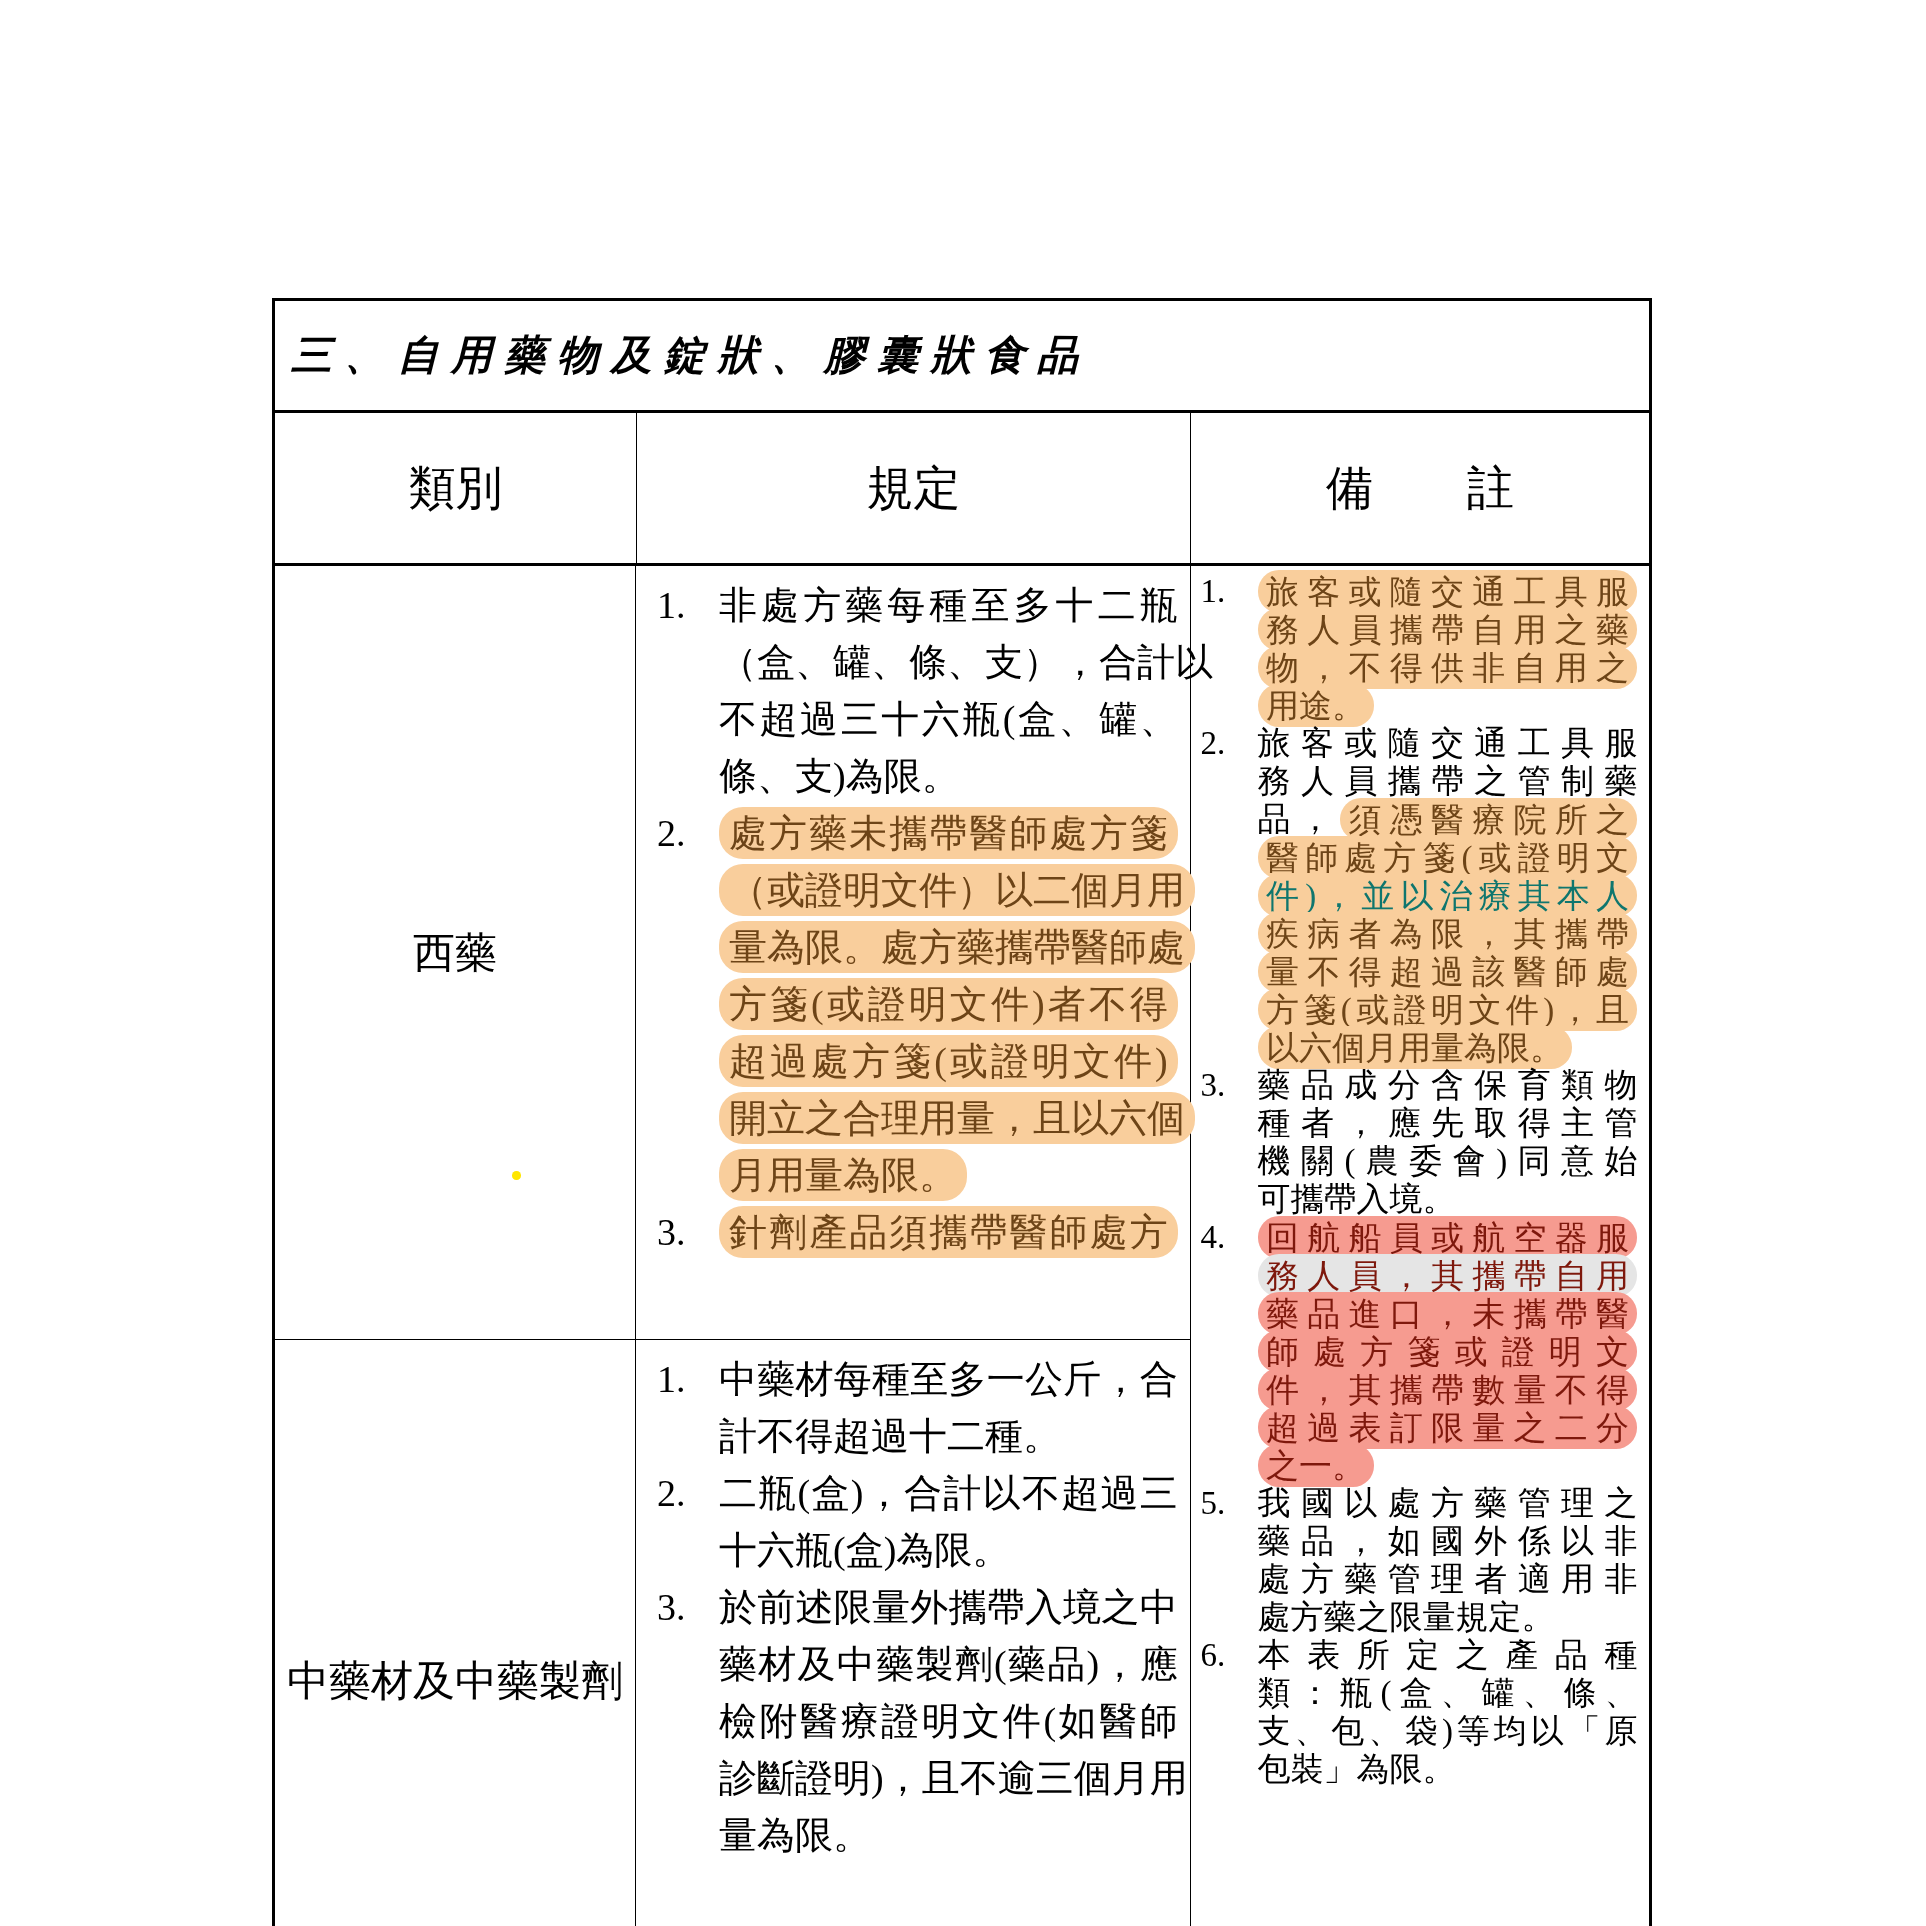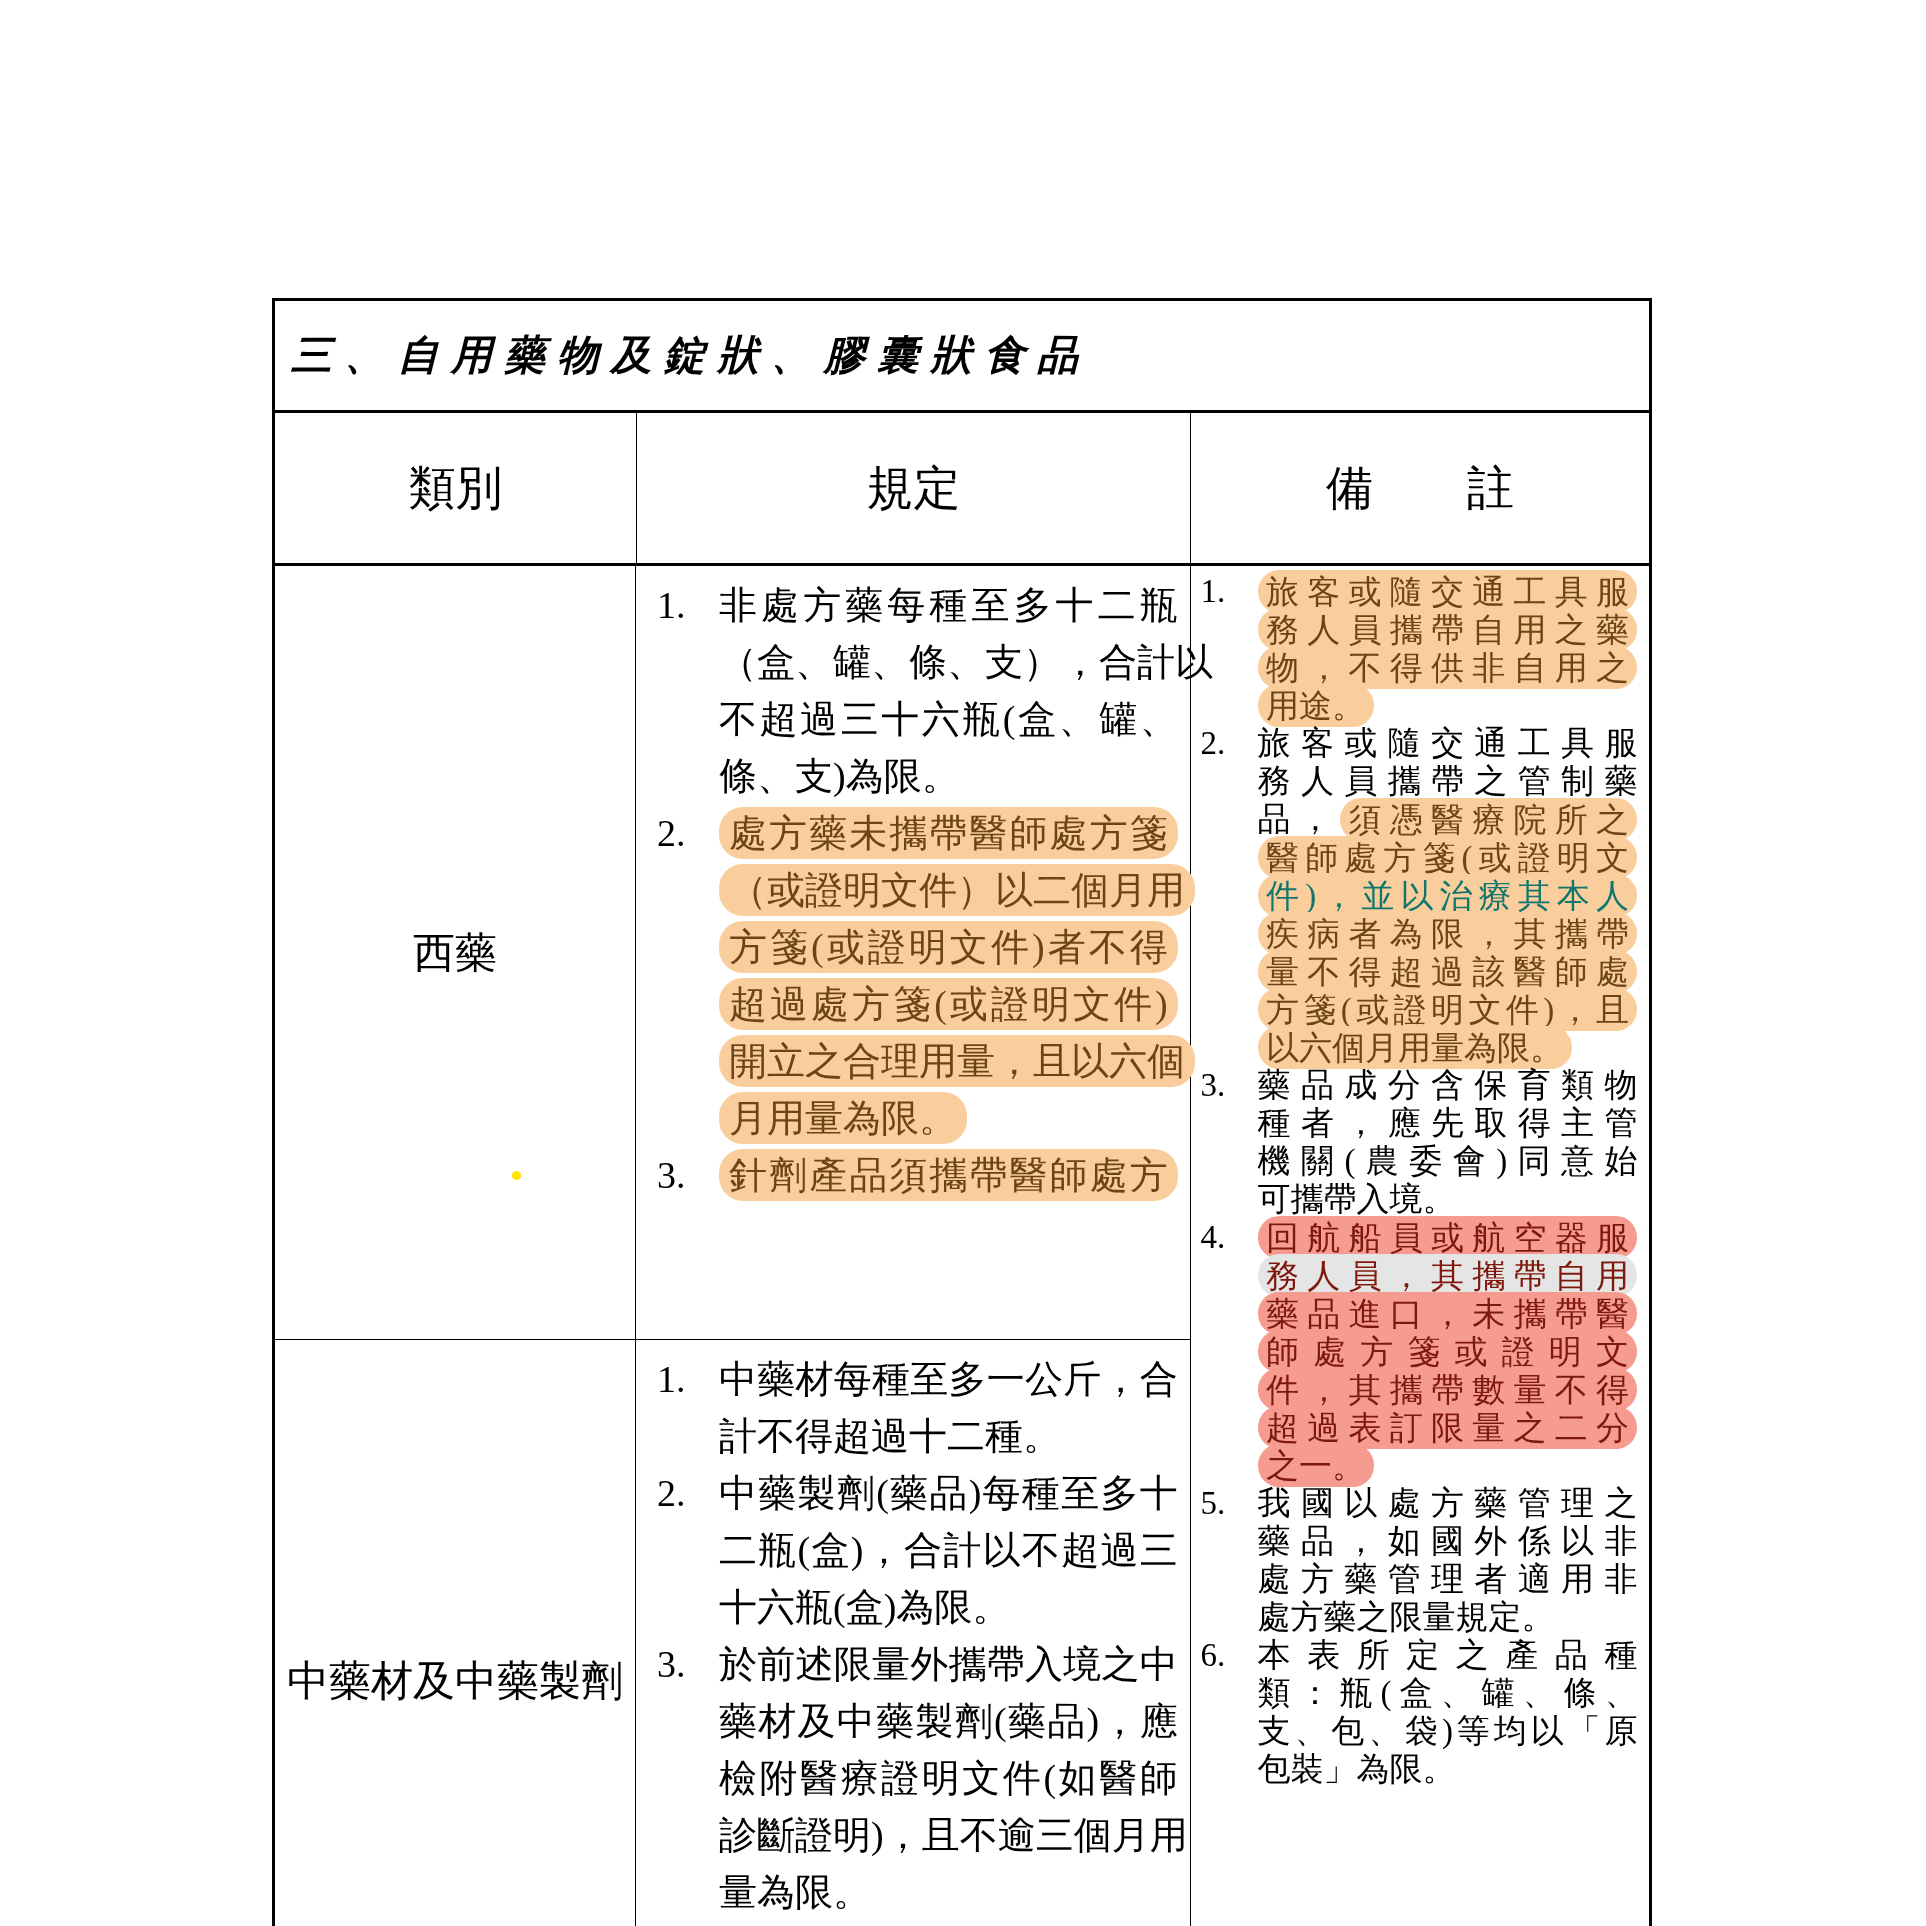--- a/index.html
+++ b/index.html
@@ -106,20 +106,21 @@
                 <div class="line">（盒、罐、條、支），合計以</div>
                 <div class="line">不超過三十六瓶(盒、罐、</div>
                 <div class="line last">條、支)為限。</div>
               </div>
             </div>
             <div class="item">
               <div class="num">2.</div>
               <div class="lines">
                 <div class="line"><span class="hl-o" style="background: rgb(249, 206, 156); color: rgb(109, 68, 23);">處方藥未攜帶醫師處方箋</span></div>
                 <div class="line"><span class="hl-o" style="background: rgb(249, 206, 156); color: rgb(109, 68, 23);">（或證明文件）以二個月用</span></div>
+                <div class="line"><span class="hl-o" style="background: rgb(249, 206, 156); color: rgb(109, 68, 23);">量為限。處方藥攜帶醫師處</span></div>
                 <div class="line"><span class="hl-o" style="background: rgb(249, 206, 156); color: rgb(109, 68, 23);">方箋(或證明文件)者不得</span></div>
                 <div class="line"><span class="hl-o" style="background: rgb(249, 206, 156); color: rgb(109, 68, 23);">超過處方箋(或證明文件)</span></div>
                 <div class="line"><span class="hl-o" style="background: rgb(249, 206, 156); color: rgb(109, 68, 23);">開立之合理用量，且以六個</span></div>
                 <div class="line last"><span class="hl-o" style="background: rgb(249, 206, 156); color: rgb(109, 68, 23);">月用量為限。</span></div>
               </div>
             </div>
             <div class="item">
               <div class="num">3.</div>
               <div class="lines">
                 <div class="line"><span class="hl-o" style="background: rgb(249, 206, 156); color: rgb(109, 68, 23);">針劑產品須攜帶醫師處方</span></div>
@@ -134,21 +135,20 @@
             <div class="item">
               <div class="num">1.</div>
               <div class="lines">
                 <div class="line">中藥材每種至多一公斤，合</div>
                 <div class="line last">計不得超過十二種。</div>
               </div>
             </div>
             <div class="item">
               <div class="num">2.</div>
               <div class="lines">
-                <div class="line">中藥製劑(藥品)每種至多十</div>
                 <div class="line">二瓶(盒)，合計以不超過三</div>
                 <div class="line last">十六瓶(盒)為限。</div>
               </div>
             </div>
             <div class="item">
               <div class="num">3.</div>
               <div class="lines">
                 <div class="line">於前述限量外攜帶入境之中</div>
                 <div class="line">藥材及中藥製劑(藥品)，應</div>
                 <div class="line">檢附醫療證明文件(如醫師</div>

